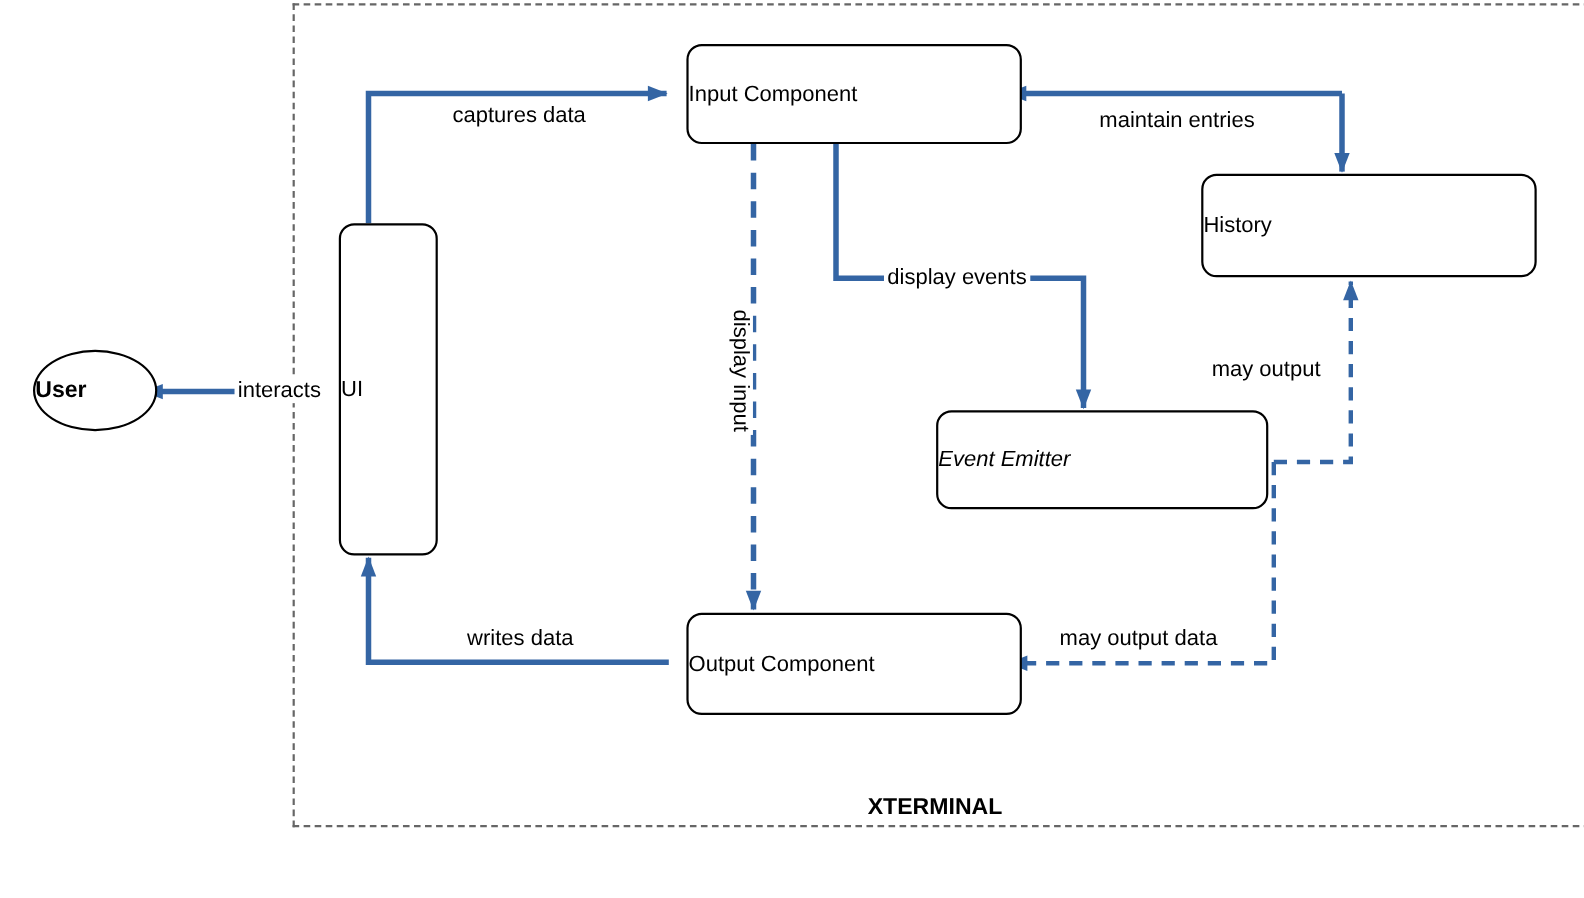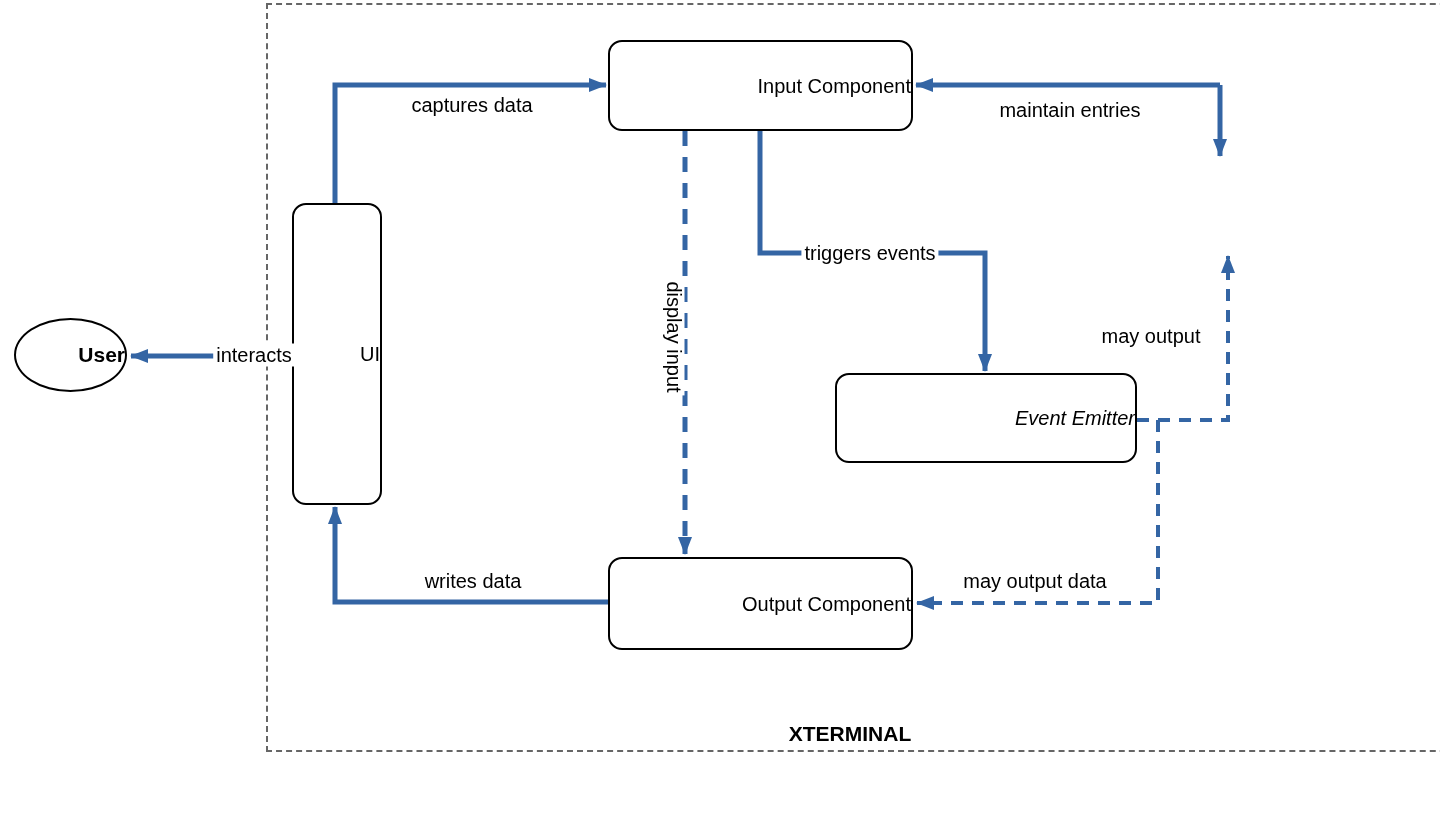--- a/index.html
+++ b/index.html
@@ -15,24 +15,25 @@
   .boundary{
     position:absolute;left:266px;top:3px;width:1240px;height:749px;
     border:2px dashed #666666;
     box-sizing:border-box;
   }
   .node{
     position:absolute;
     background:#ffffff;
     border:2px solid #000000;
     border-radius:14px;
-    display:flex;align-items:center;justify-content:flex-end;
+    display:flex;align-items:center;justify-content:flex-start;
     font-size:20px;line-height:1.2;
     box-sizing:border-box;
     text-align:center;
+    margin-left:16px;
   }
   .node.ellipse{border-radius:50%;font-weight:bold;font-size:21px;}
   .node-ui{left:292px;top:203px;width:90px;height:302px;}
   .node-input{left:608px;top:40px;width:305px;height:91px;}
   .node-history{left:1076px;top:158px;width:305px;height:94px;}
   .node-emitter{left:835px;top:373px;width:302px;height:90px;font-style:italic;}
   .node-output{left:608px;top:557px;width:305px;height:93px;}
   .node-user{left:14px;top:318px;width:113px;height:74px;}
   .edge-label{
     position:absolute;
@@ -96,33 +97,36 @@
   </div>
 
   <div class="node node-ui">
     <span>UI</span>
   </div>
 
   <div class="node node-input">
     <span>Input Component</span>
   </div>
 
+  <div class="node node-history">
+    <span>History</span>
+  </div>
 
   <div class="node node-emitter">
     <span>Event Emitter</span>
   </div>
 
   <div class="node node-output">
     <span>Output Component</span>
   </div>
 
   <div class="edge-label lbl-interacts">interacts</div>
   <div class="edge-label lbl-captures">captures data</div>
   <div class="edge-label lbl-maintain">maintain entries</div>
-  <div class="edge-label lbl-triggers">triggers events</div>
+  <div class="edge-label lbl-triggers">display events</div>
   <div class="edge-label lbl-display">display input</div>
   <div class="edge-label lbl-maymodify">may output</div>
   <div class="edge-label lbl-mayoutput">may output data</div>
   <div class="edge-label lbl-writes">writes data</div>
 
   <div class="boundary-title">XTERMINAL</div>
 
 </div>
 
 </body></html>

